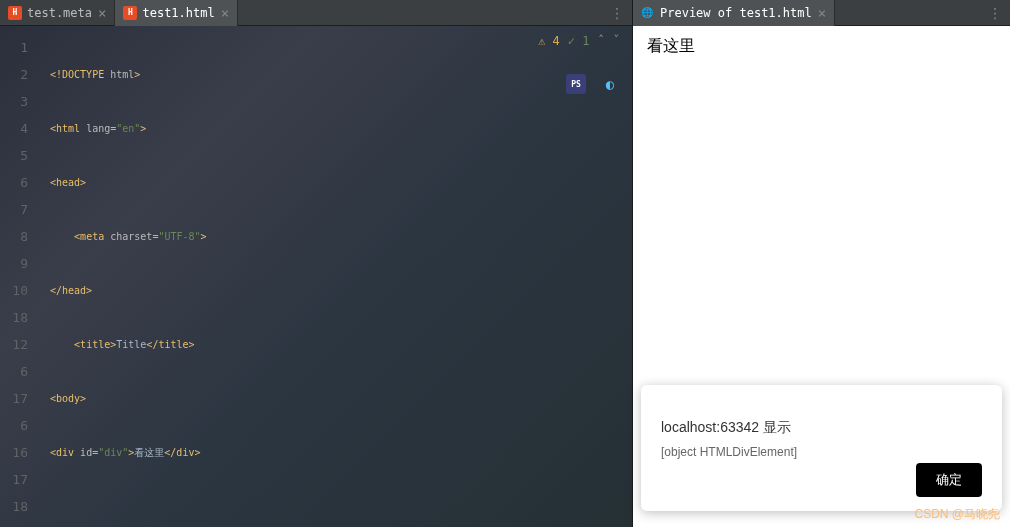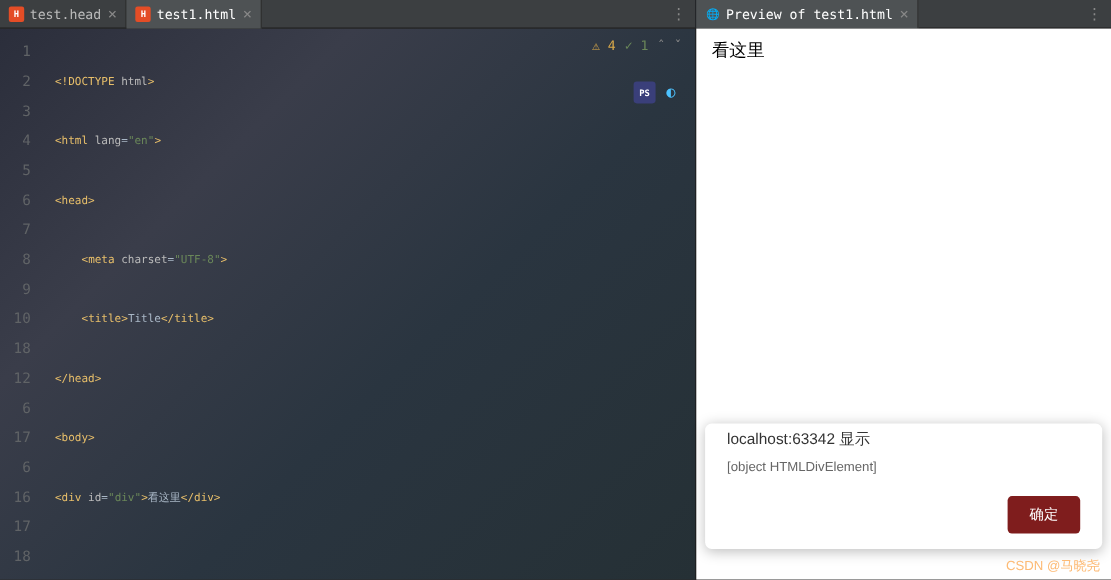--- a/index.html
+++ b/index.html
@@ -108,21 +108,21 @@
   color: #888;
 }
 .ind-warn { color: #d9a94a; }
 .ind-weak { color: #6a8759; }
 .ind-arrow { color: #888; cursor: pointer; }
 .browser-icons {
   position: absolute;
   top: 48px;
   right: 12px;
   display: flex;
-  gap: 4px;
+  gap: 14px;
 }
 .browser-icon {
   width: 20px; height: 20px;
   border-radius: 3px;
   display: flex;
   align-items: center;
   justify-content: center;
   font-size: 10px;
   cursor: pointer;
 }
@@ -134,32 +134,32 @@
   color: #000;
   padding: 10px 14px;
   font-family: Arial, sans-serif;
   font-size: 16px;
   position: relative;
 }
 .alert-box {
   position: absolute;
   left: 8px;
   right: 8px;
-  bottom: 28px;
+  bottom: 16px;
   background: #fff;
   border-radius: 6px;
   box-shadow: 0 2px 12px rgba(0,0,0,0.25);
-  padding: 6px 20px 14px 20px;
+  padding: 34px 20px 14px 20px;
   font-family: Arial, sans-serif;
 }
 .alert-title { font-size: 14px; color: #333; margin-bottom: 8px; }
-.alert-msg { font-size: 12px; color: #666; margin-bottom: 20px; }
+.alert-msg { font-size: 12px; color: #666; margin-bottom: 4px; }
 .alert-btn {
   float: right;
-  background: #7f1d1d;
+  background: #000000;
   color: #fff;
   border: none;
   padding: 8px 20px;
   border-radius: 4px;
   font-size: 13px;
   cursor: pointer;
 }
 .watermark {
   position: absolute;
   bottom: 4px;
@@ -169,21 +169,21 @@
   font-family: Arial, sans-serif;
 }
 </style>
 </head>
 <body>
 
 <div class="left-panel">
   <div class="tab-bar">
     <div class="tab">
       <span class="tab-icon html-icon">H</span>
-      <span>test.head</span>
+      <span>test.meta</span>
       <span class="tab-close">×</span>
     </div>
     <div class="tab active">
       <span class="tab-icon html-icon">H</span>
       <span>test1.html</span>
       <span class="tab-close">×</span>
     </div>
     <span class="tab-menu">⋮</span>
   </div>
 
@@ -218,22 +218,22 @@
       <div>16</div>
         <div>17</div>
         <div>18</div>
     </div>
 
     <div class="code-area">
 <div class="code-line"><span class="k-tag">&lt;!DOCTYPE </span><span class="k-attr">html</span><span class="k-tag">&gt;</span></div>
 <div class="code-line"><span class="k-tag">&lt;html </span><span class="k-attr">lang</span><span>=</span><span class="k-str">"en"</span><span class="k-tag">&gt;</span></div>
 <div class="code-line"><span class="k-tag">&lt;head&gt;</span></div>
 <div class="code-line">    <span class="k-tag">&lt;meta </span><span class="k-attr">charset</span><span>=</span><span class="k-str">"UTF-8"</span><span class="k-tag">&gt;</span></div>
+<div class="code-line"><span class="k-tag">&lt;/head&gt;</span></div>
 <div class="code-line">    <span class="k-tag">&lt;title&gt;</span><span>Title</span><span class="k-tag">&lt;/title&gt;</span></div>
-<div class="code-line"><span class="k-tag">&lt;/head&gt;</span></div>
 <div class="code-line"><span class="k-tag">&lt;body&gt;</span></div>
 <div class="code-line"><span class="k-tag">&lt;div </span><span class="k-attr">id</span><span>=</span><span class="k-str">"div"</span><span class="k-tag">&gt;</span><span>看这里</span><span class="k-tag">&lt;/div&gt;</span></div>
 <div class="code-line"></div>
 
 
 
 
 
 
 

